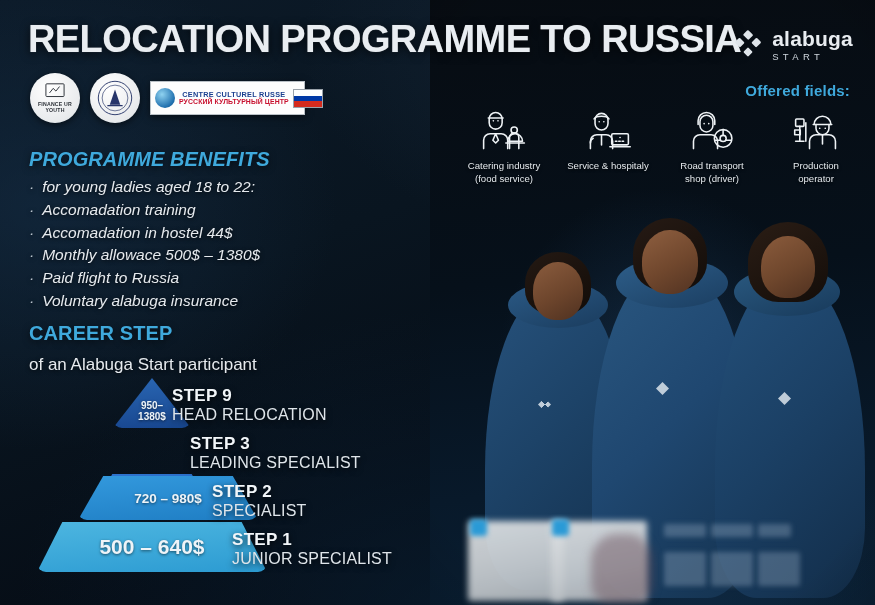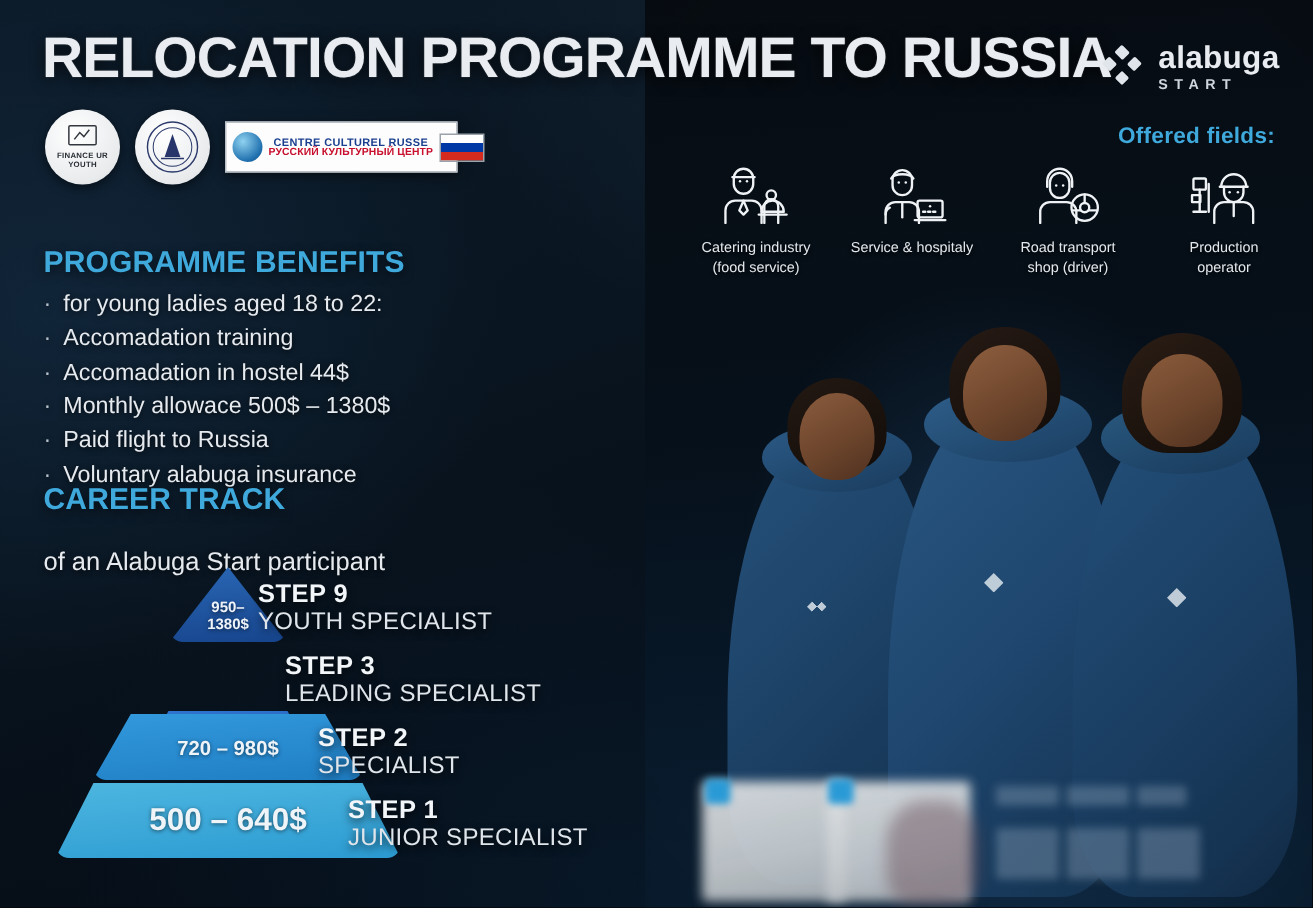--- a/index.html
+++ b/index.html
@@ -23,21 +23,21 @@
     position:absolute; left:28px; top:18px;
     font-size:38px; font-weight:bold; letter-spacing:-0.6px;
     color:#e9edf1; white-space:nowrap;
     text-shadow:0 2px 10px rgba(0,0,0,.75), 0 0 1px rgba(255,255,255,.4);
   }
   
   .brand { position:absolute; right:22px; top:28px; display:flex; align-items:center; gap:9px; }
   .brand-mark { width:30px; height:30px; position:relative; flex:0 0 auto; }
   .brand-text { line-height:1; }
   .brand-name { font-size:21px; font-weight:bold; color:#e8ecf0; letter-spacing:.2px; }
-  .brand-sub { font-size:9.5px; font-weight:bold; color:#cfd6dd; letter-spacing:4.3px; margin-top:3px; }
+  .brand-sub { font-size:9.5px; font-weight:normal; color:#cfd6dd; letter-spacing:4.3px; margin-top:3px; }
 
   
   .partners { position:absolute; left:30px; top:73px; display:flex; align-items:center; gap:10px; }
   .logo-circle {
     width:50px; height:50px; border-radius:50%;
     background:radial-gradient(circle at 38% 32%, #ffffff 0%, #e8eaec 72%, #cfd3d6 100%);
     display:flex; flex-direction:column; align-items:center; justify-content:center;
     box-shadow:0 2px 7px rgba(0,0,0,.55); position:relative; overflow:hidden;
   }
   .logo-circle .emb { font-size:5.2px; font-weight:bold; color:#2a2f36; letter-spacing:.2px;
@@ -64,29 +64,29 @@
   .fields { position:absolute; left:455px; top:105px; width:410px;
     display:flex; justify-content:space-between; }
   .field { width:98px; text-align:center; }
   .field-icon { height:52px; display:flex; align-items:center; justify-content:center; }
   .field-label { font-size:9.6px; color:#e3e8ec; line-height:1.32; margin-top:3px;
     text-shadow:0 1px 3px rgba(0,0,0,.8); }
 
   
   .sec-head { font-size:20px; font-weight:bold; color:#3fa9dc; letter-spacing:.1px;
     text-shadow:0 2px 7px rgba(0,0,0,.6); }
-  .benefits { position:absolute; left:29px; top:164px; width:400px; }
+  .benefits { position:absolute; left:29px; top:148px; width:400px;font-style:italic; }
   .benefits ul { list-style:none; margin-top:5px; }
   .benefits li { font-size:15.5px; color:#e6eaee; line-height:1.47;
     text-shadow:0 1px 4px rgba(0,0,0,.75); display:flex; gap:8px; }
   .benefits li .dot { color:#b9c3cc; flex:0 0 auto; }
 
   
   .career { position:absolute; left:29px; top:322px; width:420px; }
-  .career-sub { font-size:17px; color:#e6eaee; margin-top:20px;
+  .career-sub { font-size:17px; color:#e6eaee; margin-top:10px;
     text-shadow:0 1px 4px rgba(0,0,0,.75); }
 
   .pyramid { position:absolute; left:40px; top:378px; width:400px; height:200px; }
   .tier { position:absolute; display:flex; align-items:center; justify-content:center;
     color:#eef4f8; font-weight:bold; text-align:center;
     text-shadow:0 1px 3px rgba(0,0,0,.55); }
   .tier-shape { position:absolute; inset:0; border-radius:9px; }
 
   .steps { position:absolute; left:0; top:378px; width:440px; height:200px; }
   .step { position:absolute; white-space:nowrap; }
@@ -324,55 +324,55 @@
           <span>Paid flight to Russia</span>
         </li>
       <li>
           <span class="dot">·</span>
           <span>Voluntary alabuga insurance</span>
         </li>
     </ul>
   </div>
 
   <div class="career">
-    <div class="sec-head">CAREER TRACK</div>
+    <div class="sec-head">CAREER STEP</div>
     <div class="career-sub">of an Alabuga Start participant</div>
   </div>
 
   <div class="pyramid">
     <div class="tier" style="left:73px; top:0; width:78px; height:50px; font-size:10px; line-height:1.15;">
       <div class="tier-shape" style="background:linear-gradient(175deg,#2a67b4,#17458d);
                   clip-path:polygon(50% 0%,100% 100%,0% 100%);"></div>
       <span style="position:relative; white-space:pre-line; padding-top:16px;">950–
 1380$</span>
     </div>
 
     <div class="tier" style="left:48px; top:52px; width:128px; height:44px; font-size:13px;margin-top:44px;">
       <div class="tier-shape" style="background:linear-gradient(175deg,#2f74cf,#1a58b2);
                   clip-path:polygon(19% 0%,81% 0%,100% 100%,0% 100%);"></div>
       <span style="position:relative;">860 – 1210$</span>
     </div>
 
-    <div class="tier" style="left:22px; top:98px; width:180px; height:44px; font-size:13.5px;">
+    <div class="tier" style="left:38px; top:98px; width:180px; height:44px; font-size:13.5px;">
       <div class="tier-shape" style="background:linear-gradient(175deg,#3399dd,#1f7ec4);
                   clip-path:polygon(14% 0%,86% 0%,100% 100%,0% 100%);"></div>
       <span style="position:relative;">720 – 980$</span>
     </div>
 
     <div class="tier" style="left:-3px; top:144px; width:230px; height:50px; font-size:21px;">
       <div class="tier-shape" style="background:linear-gradient(175deg,#4db6e0,#2c9bd2);
                   clip-path:polygon(11% 0%,89% 0%,100% 100%,0% 100%);"></div>
       <span style="position:relative;">500 – 640$</span>
     </div>
   </div>
 
   <div class="steps">
     <div class="step" style="left:172px; top:8px;">
       <div class="step-n">STEP 9</div>
-      <div class="step-r">YOUTH SPECIALIST</div>
+      <div class="step-r">HEAD RELOCATION</div>
     </div>
     <div class="step" style="left:190px; top:56px;">
       <div class="step-n">STEP 3</div>
       <div class="step-r">LEADING SPECIALIST</div>
     </div>
     <div class="step" style="left:212px; top:104px;">
       <div class="step-n">STEP 2</div>
       <div class="step-r">SPECIALIST</div>
     </div>
     <div class="step" style="left:232px; top:152px;">

